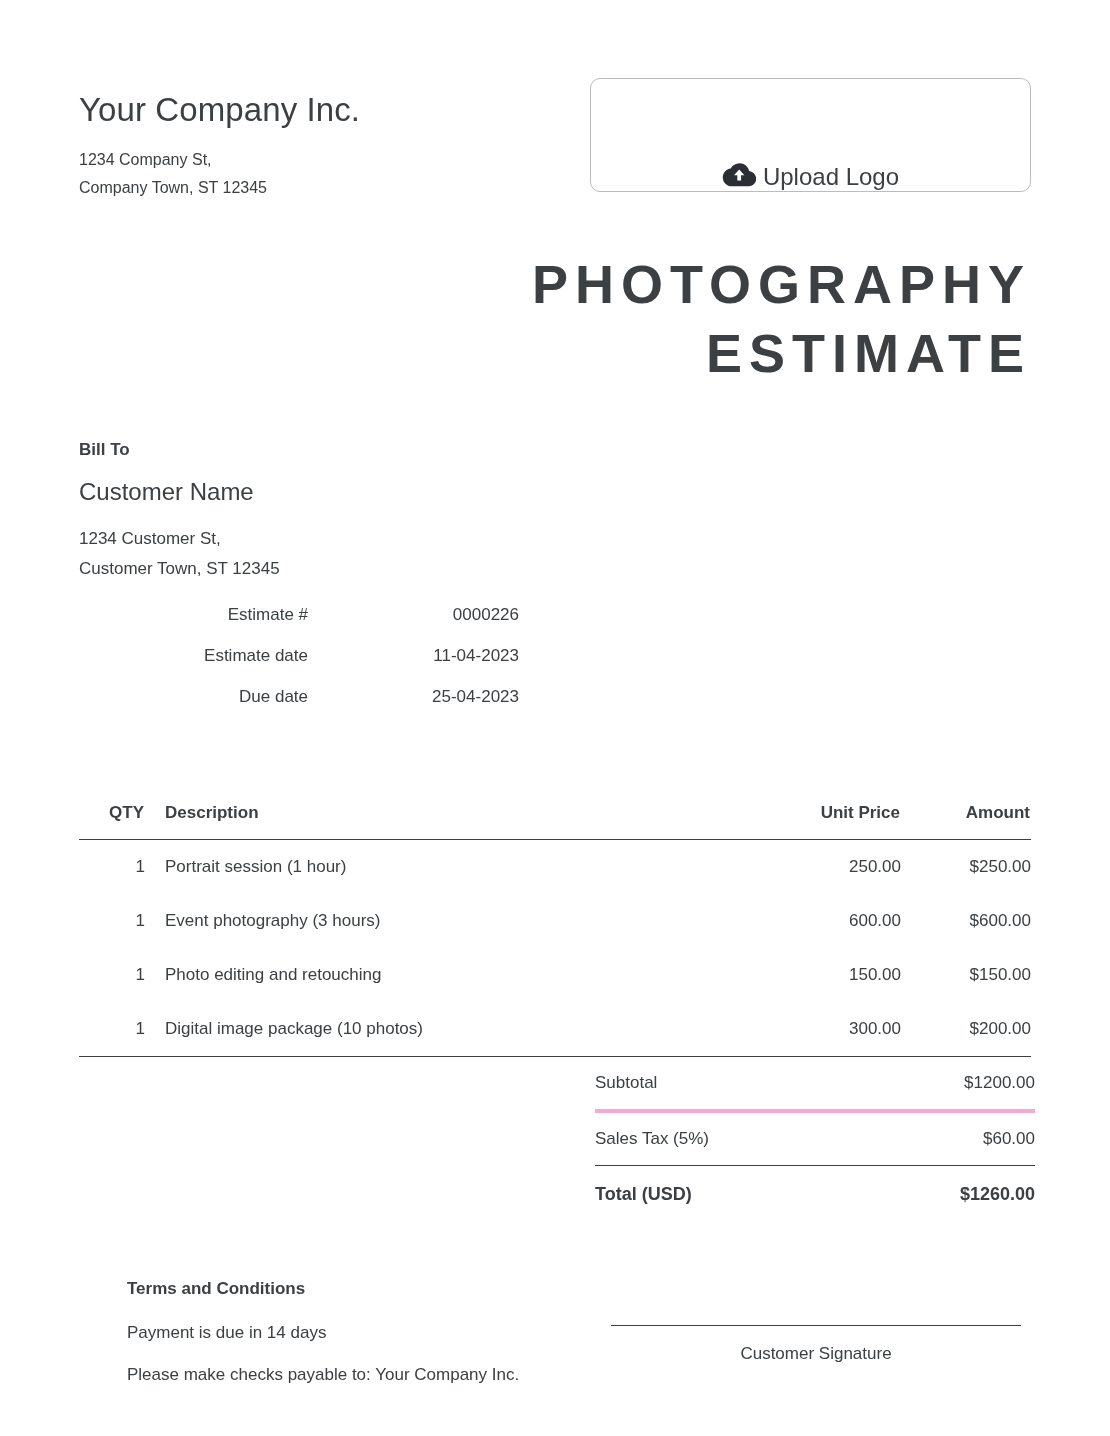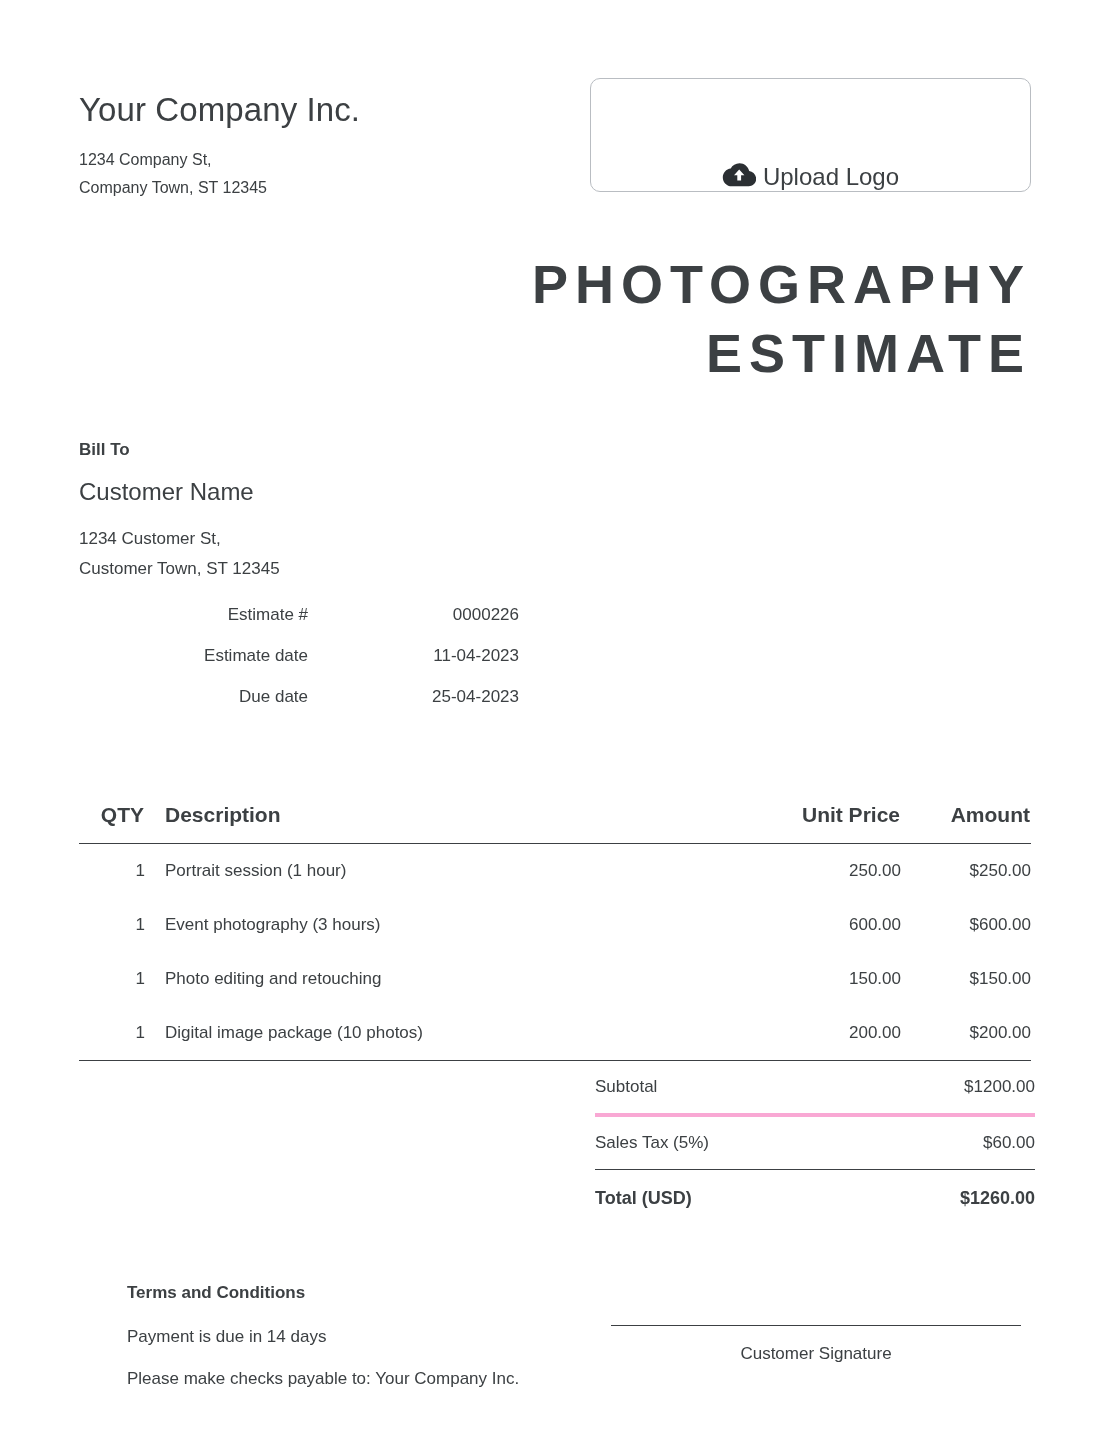--- a/index.html
+++ b/index.html
@@ -111,21 +111,21 @@
     white-space: nowrap;
   }
 
   
   .items {
     width: 952px;
     margin-top: 74px;
     border-collapse: collapse;
   }
   .items th {
-    font-size: 21px;
+    font-size: 17px;
     font-weight: bold;
     padding-bottom: 16px;
     color: #3c4043;
   }
   .items thead tr { border-bottom: 1.5px solid #3c4043; }
   .items td {
     font-size: 17px;
     padding: 17px 0;
     color: #3c4043;
   }
@@ -261,21 +261,21 @@
       </tr>
       <tr>
         <td class="col-qty">1</td>
         <td class="col-desc">Photo editing and retouching</td>
         <td class="col-price">150.00</td>
         <td class="col-amt">$150.00</td>
       </tr>
       <tr>
         <td class="col-qty">1</td>
         <td class="col-desc">Digital image package (10 photos)</td>
-        <td class="col-price">200.00</td>
+        <td class="col-price">300.00</td>
         <td class="col-amt">$200.00</td>
       </tr>
     </tbody>
   </table>
 
   <table class="totals">
     <tbody>
       <tr>
         <td class="t-label">Subtotal</td>
         <td class="t-val">$1200.00</td>

